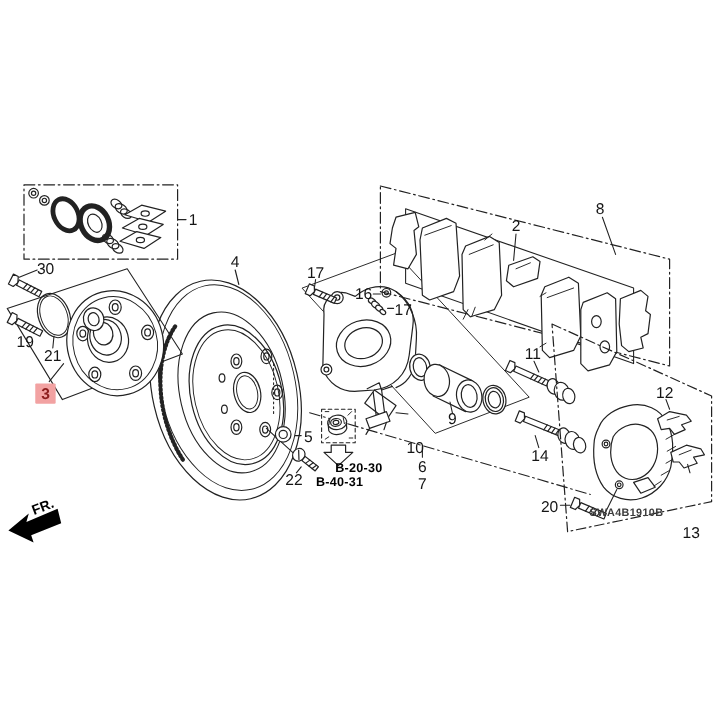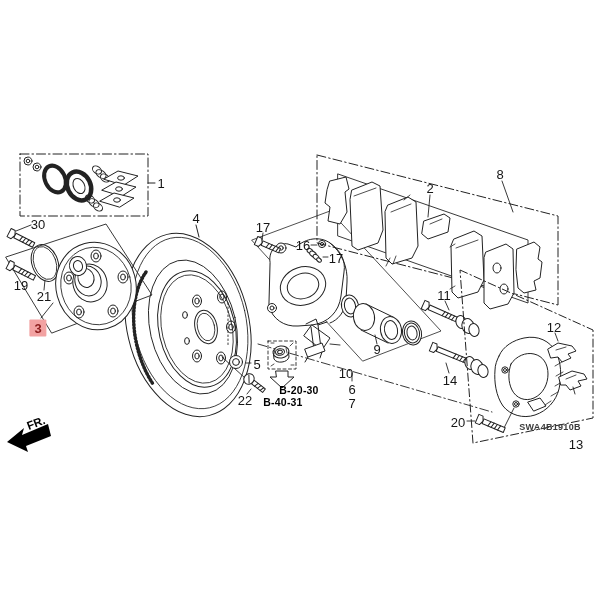--- a/index.html
+++ b/index.html
@@ -355,17 +355,17 @@
       <span class="callout" style="left: 458px; top: 422px;">20</span>
       <span class="callout" style="left: 21px; top: 285px;">19</span>
       <span class="callout" style="left: 38px; top: 224px;">30</span>
       <span class="callout" style="left: 44px; top: 296px;">21</span>
       <span class="callout" style="left: 245px; top: 400px;">22</span>
     </div>
 
   <div class="ref" style="left:283px;top:390px;margin-left:16px;">B-20-30</div>
   <div class="ref" style="left:283px;top:402px;">B-40-31</div>
 
-  <div class="code" style="left:550px;top:427px;">SWA4B1910B</div>
+  <div class="code" style="left:522px;top:427px;">SWA4B1910B</div>
 
   <div class="fr" style="left:36px;top:423px;">FR.</div>
 
 </div>
 
 </body></html>

